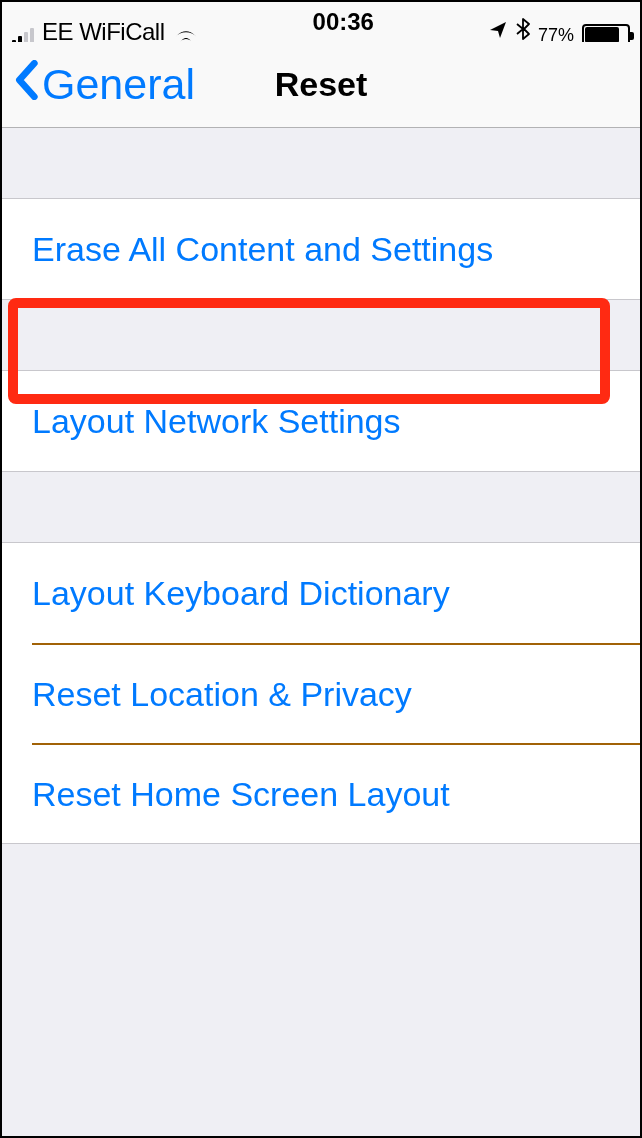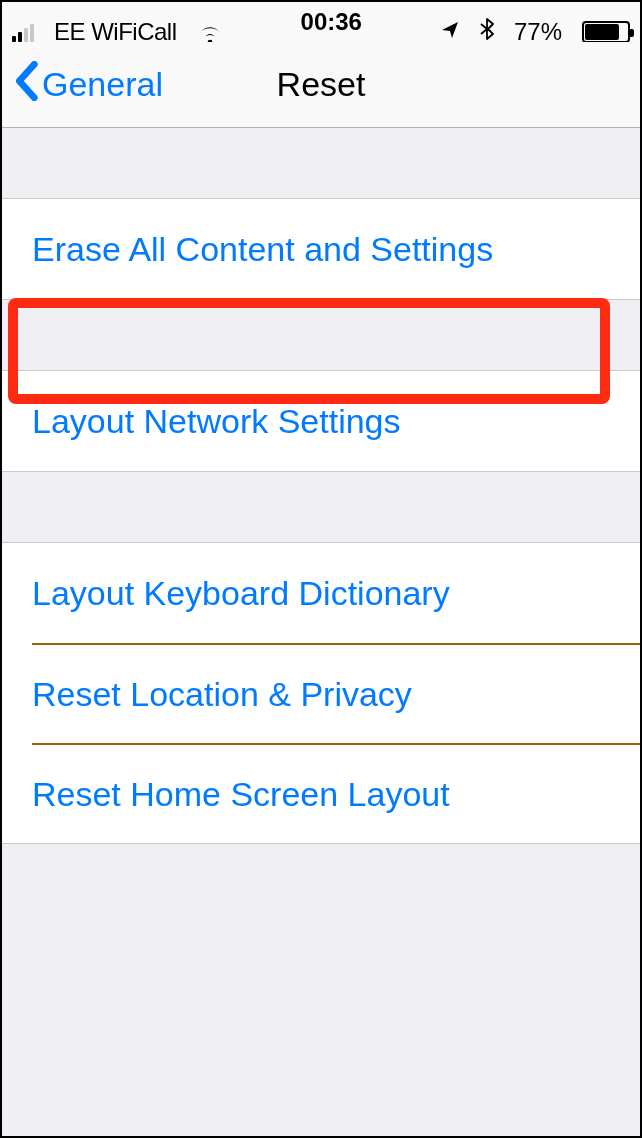--- a/index.html
+++ b/index.html
@@ -18,32 +18,32 @@
     .status-bar {
       height: 40px;
       display: flex;
       align-items: center;
       justify-content: space-between;
       padding: 0 10px;
       font-size: 24px;
       color: #000;
       background: #f9f9f9;
     }
-    .status-left, .status-right { display: flex; align-items: center; gap: 20px; margin-top: 20px; }
+    .status-left, .status-right { display: flex; align-items: flex-end; gap: 8px; margin-top: 20px; }
     .signal-bars { display: flex; align-items: flex-end; gap: 2px; height: 20px; }
     .signal-bars span { display: block; width: 4px; background: #c7c7cc; border-radius: 1px; }
     .signal-bars span:nth-child(1){height:6px;background:#000;}
     .signal-bars span:nth-child(2){height:10px;background:#000;}
     .signal-bars span:nth-child(3){height:14px;}
     .signal-bars span:nth-child(4){height:18px;}
     .carrier { font-size: 24px; letter-spacing: -0.5px; }
     .wifi-icon { width: 26px; height: 20px; }
     .time { font-size: 24px; font-weight: 600; }
     .loc-icon, .bt-icon { display:inline-block; }
-    .battery-pct { font-size: 24px; }
+    .battery-pct { font-size: 18px; }
     .battery {
       width: 48px; height: 22px; border: 2px solid #000; border-radius: 4px;
       position: relative; display:inline-block;
     }
     .battery::after {
       content: ""; position: absolute; right: -6px; top: 6px;
       width: 4px; height: 8px; background: #000; border-radius: 0 2px 2px 0;
     }
     .battery-fill { position:absolute; left:1px; top:1px; bottom:1px; width:77%; background:#000; border-radius:2px; }
 
@@ -51,28 +51,28 @@
     .nav-bar {
       height: 86px;
       background: #f9f9f9;
       border-bottom: 1px solid #b2b2b4;
       position: relative;
       display: flex;
       align-items: center;
     }
     .back-btn {
       display: flex; align-items: center; gap: 4px;
-      color: #007aff; font-size: 34px;
+      color: #007aff; font-size: 43px;
       padding-left: 12px;
       cursor: pointer;
     }
     .chevron-left-icon svg { width: 24px; height: 40px; }
     .nav-title {
       position: absolute; left: 50%; transform: translateX(-50%);
-      font-size: 34px; font-weight: 400; color: #000;
+      font-size: 34px; font-weight: 700; color: #000;
     }
 
     
     .group-spacer { height: 70px; }
     .cell-group {
       background: #fff;
       border-top: 1px solid #c8c7cc;
       border-bottom: 1px solid #c8c7cc;
     }
     .cell {

